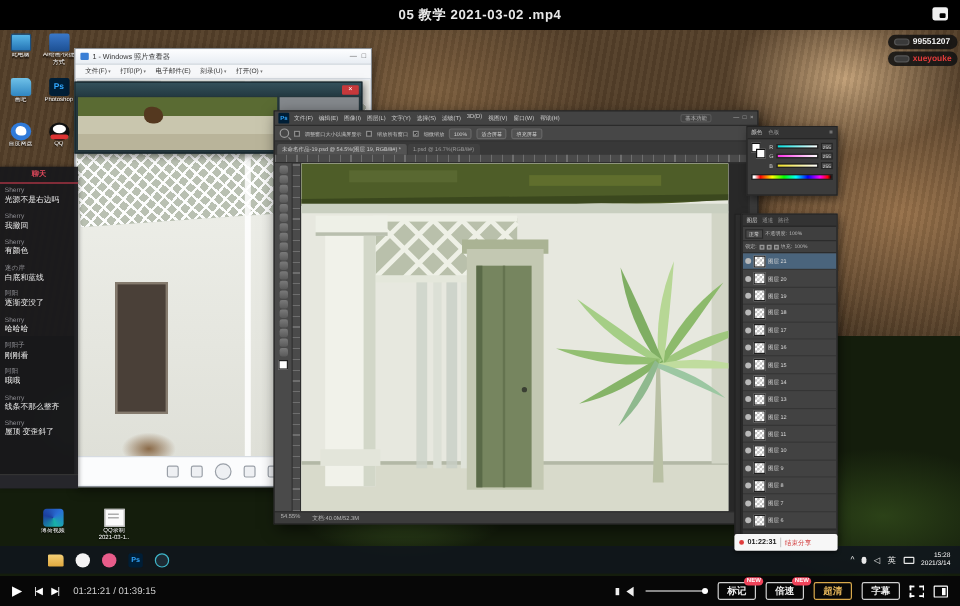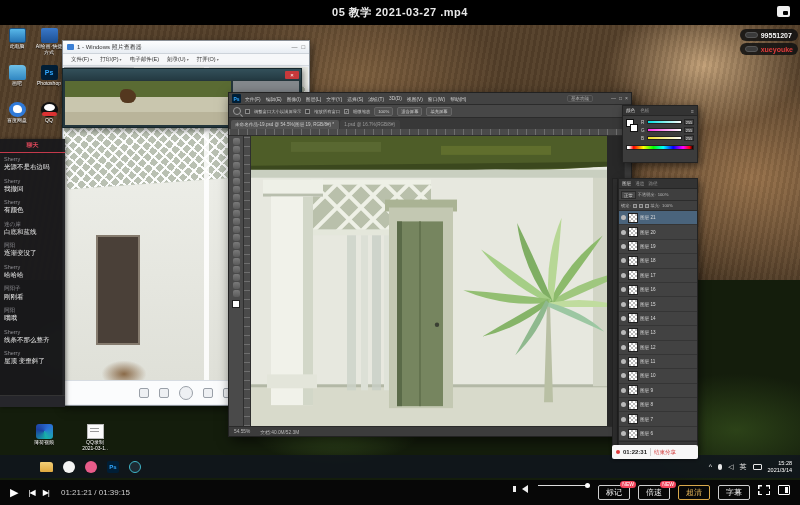--- a/index.html
+++ b/index.html
@@ -204,21 +204,21 @@
   .wm-id{font-size:7px;color:#f5f5f5;font-weight:bold;}
   .wm-name{font-size:7px;color:#e23b3b;font-weight:bold;}
   .wm-big{position:absolute;left:362px;top:452px;z-index:50;font-size:33px;font-weight:bold;letter-spacing:1px;
           color:rgba(255,255,255,.22);white-space:nowrap;pointer-events:none;}
   
   .controls{position:absolute;left:0;bottom:0;width:800px;height:25px;background:#070707;z-index:45;
             display:flex;align-items:center;padding:0 10px;}
   .c-play{font-size:11px;color:#fff;margin-right:10px;}
   .c-step{font-size:8px;color:#fff;margin-right:8px;letter-spacing:-1px;}
   .c-time{font-size:8px;color:#cfcfcf;margin-left:4px;}
-  .c-right{margin-left:auto;display:flex;gap:8px;}
+  .c-right{margin-left:auto;display:flex;align-items:center;gap:8px;font-weight:bold;}
   .vol-ico{width:0;height:0;border-top:4px solid transparent;border-bottom:4px solid transparent;border-right:6px solid #eee;position:relative;margin-right:2px;}
   .vol-ico::before{content:"";position:absolute;left:-9px;top:-3px;width:3px;height:6px;background:#eee;}
   .vol-slider{width:52px;height:1px;background:#ddd;position:relative;}
   .vol-slider::after{content:"";position:absolute;right:0;top:-2px;width:5px;height:5px;border-radius:50%;background:#fff;}
   .c-btn{position:relative;border:1px solid #cfcfcf;color:#eee;font-size:8px;padding:1px 7px;border-radius:2px;background:rgba(0,0,0,0);}
   .c-btn.gold{border-color:#d9a94c;color:#e6b65a;}
   .new-badge{position:absolute;top:-5px;right:-7px;background:#f0435a;color:#fff;font-size:5px;padding:0 2px;border-radius:4px;line-height:7px;}
   .fs-ico,.wd-ico{width:12px;height:10px;position:relative;}
   .fs-ico::before{content:"";position:absolute;inset:0;
     background:
@@ -228,21 +228,21 @@
       linear-gradient(#fff,#fff) right bottom/4px 1.5px no-repeat, linear-gradient(#fff,#fff) right bottom/1.5px 4px no-repeat;}
   .wd-ico{border:1.5px solid #fff;border-radius:1px;}
   .wd-ico::after{content:"";position:absolute;right:1px;top:1px;bottom:1px;width:3px;background:#fff;}
 </style>
 </head>
 <body>
 
 <div class="player">
 
   <div class="topbar">
-    <div class="title">05 教学 2021-03-27 .mp4</div>
+    <div class="title">05 教学 2021-03-02 .mp4</div>
     <div class="pip-btn"></div>
   </div>
 
   <div class="video">
     <div class="bg-fur"></div>
     <div class="bg-foliage"></div>
 
     <div class="dt-icons">
       <div class="dt-icon">
         <div class="glyph g-pc"></div>

